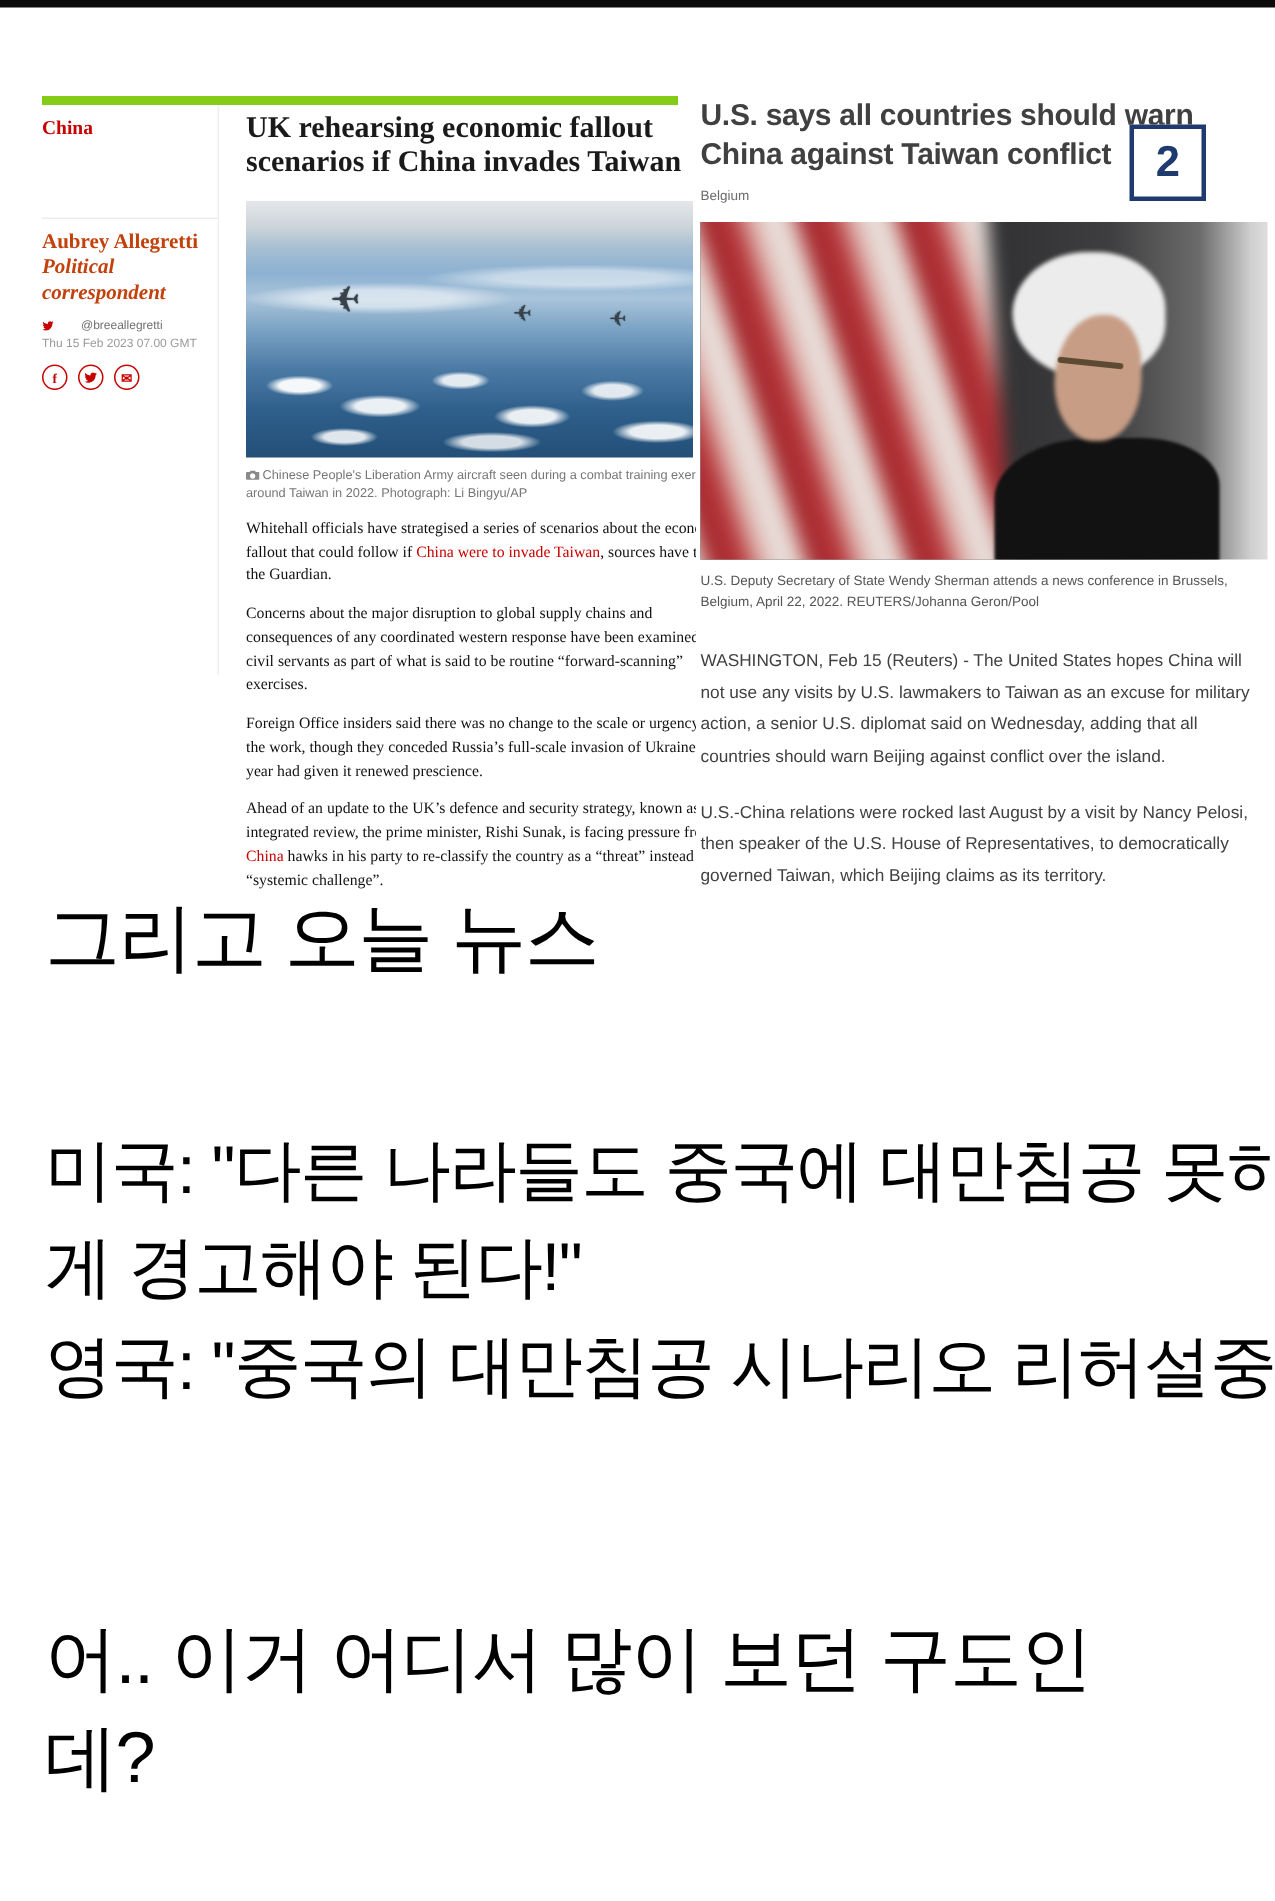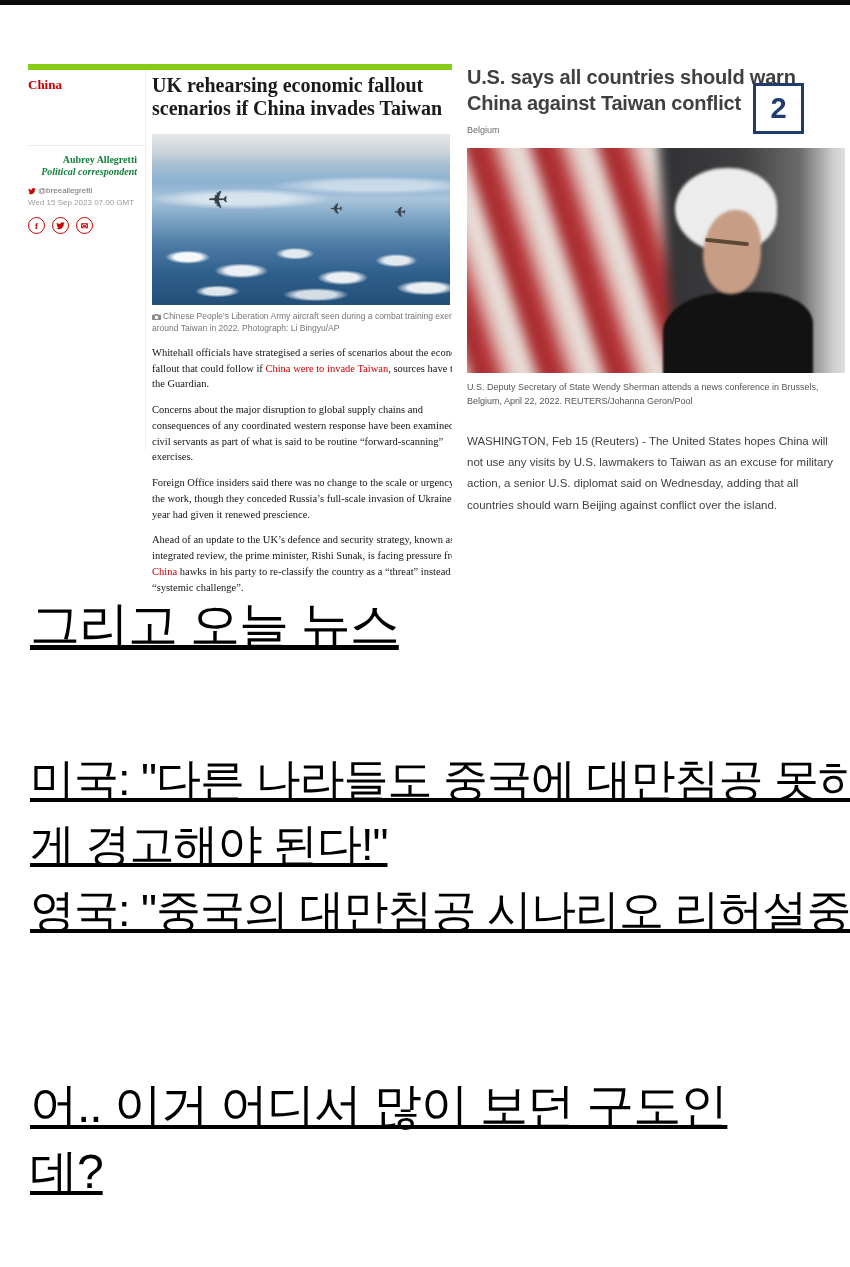--- a/index.html
+++ b/index.html
@@ -5,27 +5,27 @@
   * { margin:0; padding:0; box-sizing:border-box; }
   body { background:#ffffff; font-family:"Liberation Sans", sans-serif; }
   .canvas { position:relative; width:850px; height:1267px; background:#ffffff; overflow:hidden; margin:0 auto; }
   .topbar { position:absolute; left:0; top:0; width:850px; height:5px; background:#0b0b0b; }
 
   
   .g-wrap { position:absolute; left:28px; top:64px; width:424px; border-top:6px solid #84cc16; }
   .g-left { position:absolute; left:0; top:0; width:118px; border-right:1px solid #efefef; min-height:380px; padding-top:7px; }
   .g-section { color:#c70000; font-family:"Liberation Serif", serif; font-weight:bold; font-size:13px; }
   .g-byline { margin-top:52px; border-top:1px solid #ececec; padding-top:8px; padding-right:8px; }
-  .g-author { color:#15803d; font-family:"Liberation Serif", serif; font-weight:bold; font-size:10px; line-height:1.2;text-align:right; }
+  .g-author { color:#c2410c; font-family:"Liberation Serif", serif; font-weight:bold; font-size:14px; line-height:1.2; }
   .g-author .role { font-style:italic; }
-  .g-handle { margin-top:8px; font-size:8px; color:#6f6f6f; display:flex; align-items:center; gap:2px; }
+  .g-handle { margin-top:8px; font-size:8px; color:#6f6f6f; display:flex; align-items:center; gap:18px; }
   .g-date { margin-top:3px; font-size:8px; color:#9a9a9a; }
   .g-share { margin-top:10px; display:flex; gap:7px; }
   .g-share .circ { width:17px; height:17px; border:1px solid #c70000; border-radius:50%; color:#c70000; font-size:9px; display:flex; align-items:center; justify-content:center; font-family:"Liberation Serif", serif; font-weight:bold; }
-  .g-main { position:absolute; left:124px; top:0; width:300px; overflow:hidden; padding-top:4px; }
+  .g-main { position:absolute; left:136px; top:0; width:300px; overflow:hidden; padding-top:4px; }
   .g-main-inner { width:322px; }
   .g-headline { font-family:"Liberation Serif", serif; font-weight:bold; font-size:20px; line-height:1.15; color:#1a1a1a; width:300px; }
   .g-standfirst { margin-top:13px; font-family:"Liberation Serif", serif; font-weight:bold; font-size:11.5px; line-height:1.3; color:#121212; width:300px; }
   .g-photo { position:relative; margin-top:14px; width:298px; height:171px; overflow:hidden;
     background:
       radial-gradient(ellipse 30px 9px at 12% 72%, rgba(255,255,255,.95) 45%, rgba(255,255,255,0) 75%),
       radial-gradient(ellipse 36px 10px at 30% 80%, rgba(255,255,255,.9) 45%, rgba(255,255,255,0) 75%),
       radial-gradient(ellipse 26px 8px at 48% 70%, rgba(255,255,255,.85) 45%, rgba(255,255,255,0) 75%),
       radial-gradient(ellipse 34px 10px at 64% 84%, rgba(255,255,255,.9) 45%, rgba(255,255,255,0) 75%),
       radial-gradient(ellipse 28px 9px at 82% 74%, rgba(255,255,255,.85) 45%, rgba(255,255,255,0) 75%),
@@ -60,21 +60,21 @@
   .glasses { position:absolute; left:238px; top:92px; width:44px; height:4px; background:#5d4a33; transform:rotate(6deg); border-radius:2px; filter:blur(.5px); }
   .jacket { position:absolute; left:196px; top:144px; width:150px; height:90px; background:#121212; border-radius:45% 35% 0 0; filter:blur(1px); }
   .r-caption { margin-top:8px; font-size:9px; line-height:1.55; color:#555555; width:376px; }
   .r-body { margin-top:22px; font-size:11.5px; line-height:1.85; color:#404040; width:378px; }
   .r-body p { margin-bottom:16px; }
 
   
   .badge { position:absolute; left:753px; top:83px; width:51px; height:51px; background:#ffffff; border:3px solid #1e3a6e; display:flex; align-items:center; justify-content:center; font-size:29px; font-weight:bold; color:#1e3a6e; z-index:5; }
 
   
-  .k-line { position:absolute; left:30px; color:#000000; font-weight:500; white-space:nowrap; letter-spacing:-1px;text-decoration:underline; }
+  .k-line { position:absolute; left:30px; color:#000000; font-weight:500; white-space:nowrap; letter-spacing:-1px; }
   .k-title { top:592px; font-size:50px; }
   .k-us1 { top:750px; font-size:45px; }
   .k-us2 { top:815px; font-size:45px; }
   .k-uk  { top:881px; font-size:45px; }
   .k-pun1 { top:1074px; font-size:48px; }
   .k-pun2 { top:1140px; font-size:48px; }
 
   .icon-svg { display:inline-block; vertical-align:middle; }
 </style>
 </head>
@@ -93,21 +93,21 @@
         <div class="g-author">
           <span>Aubrey Allegretti</span>
           <span class="role"> <span>Political correspondent</span></span>
         </div>
         <div class="g-handle">
           <svg class="icon-svg" width="8" height="8" viewBox="0 0 10 10">
               <path d="M9.5 2.2c-.3.2-.7.3-1 .4.4-.3.7-.6.8-1.1-.4.2-.8.4-1.2.5C7.7 1.6 7.2 1.4 6.7 1.4c-1 0-1.9.9-1.9 1.9 0 .2 0 .3.1.4C3.3 3.6 1.9 2.9 1 1.8c-.2.3-.3.6-.3 1 0 .7.3 1.2.9 1.6-.3 0-.6-.1-.9-.2 0 .9.7 1.7 1.5 1.9-.2 0-.3.1-.5.1h-.4c.2.8.9 1.3 1.8 1.3-.7.5-1.5.8-2.4.8H.3c.9.5 1.9.8 2.9.8 3.5 0 5.4-2.9 5.4-5.4v-.2c.4-.3.7-.6.9-1.3z" fill="#c70000"></path>
             </svg>
           <span>@breeallegretti</span>
         </div>
-        <div class="g-date">Wed 15 Sep 2023 07.00 GMT</div>
+        <div class="g-date">Thu 15 Feb 2023 07.00 GMT</div>
         <div class="g-share">
           <div class="circ">
               <span>f</span>
             </div>
           <div class="circ">
             <svg class="icon-svg" width="9" height="9" viewBox="0 0 10 10">
                 <path d="M9.5 2.2c-.3.2-.7.3-1 .4.4-.3.7-.6.8-1.1-.4.2-.8.4-1.2.5C7.7 1.6 7.2 1.4 6.7 1.4c-1 0-1.9.9-1.9 1.9 0 .2 0 .3.1.4C3.3 3.6 1.9 2.9 1 1.8c-.2.3-.3.6-.3 1 0 .7.3 1.2.9 1.6-.3 0-.6-.1-.9-.2 0 .9.7 1.7 1.5 1.9-.2 0-.3.1-.5.1h-.4c.2.8.9 1.3 1.8 1.3-.7.5-1.5.8-2.4.8H.3c.9.5 1.9.8 2.9.8 3.5 0 5.4-2.9 5.4-5.4v-.2c.4-.3.7-.6.9-1.3z" fill="#c70000"></path>
               </svg>
           </div>
           <div class="circ">
@@ -152,20 +152,21 @@
       <div class="jacket"></div>
       <div class="hair"></div>
       <div class="face"></div>
       <div class="glasses"></div>
     </div>
 
     <div class="r-caption">U.S. Deputy Secretary of State Wendy Sherman attends a news conference in Brussels, Belgium, April 22, 2022. REUTERS/Johanna Geron/Pool</div>
 
     <div class="r-body">
       <p>WASHINGTON, Feb 15 (Reuters) - The United States hopes China will not use any visits by U.S. lawmakers to Taiwan as an excuse for military action, a senior U.S. diplomat said on Wednesday, adding that all countries should warn Beijing against conflict over the island.</p>
+      <p>U.S.-China relations were rocked last August by a visit by Nancy Pelosi, then speaker of the U.S. House of Representatives, to democratically governed Taiwan, which Beijing claims as its territory.</p>
     </div>
   </div>
 
   <div class="badge">2</div>
 
   <div class="k-line k-title">그리고 오늘 뉴스</div>
   <div class="k-line k-us1">미국: "다른 나라들도 중국에 대만침공 못하</div>
   <div class="k-line k-us2">게 경고해야 된다!"</div>
   <div class="k-line k-uk">영국: "중국의 대만침공 시나리오 리허설중"</div>
   <div class="k-line k-pun1">어.. 이거 어디서 많이 보던 구도인</div>

